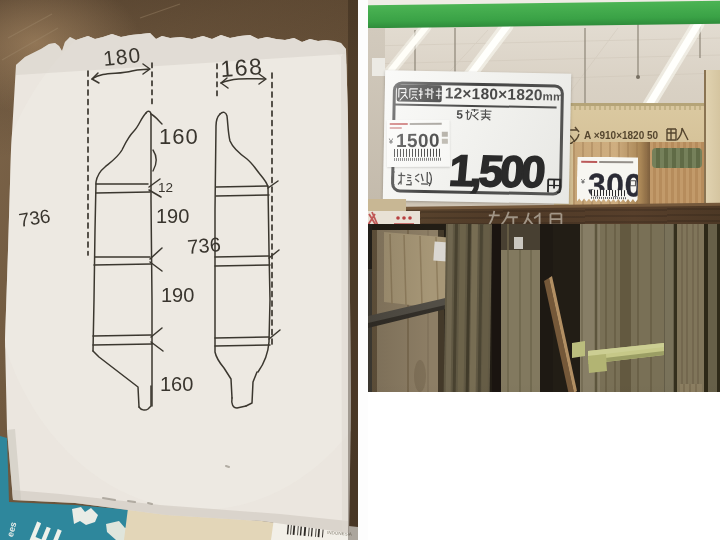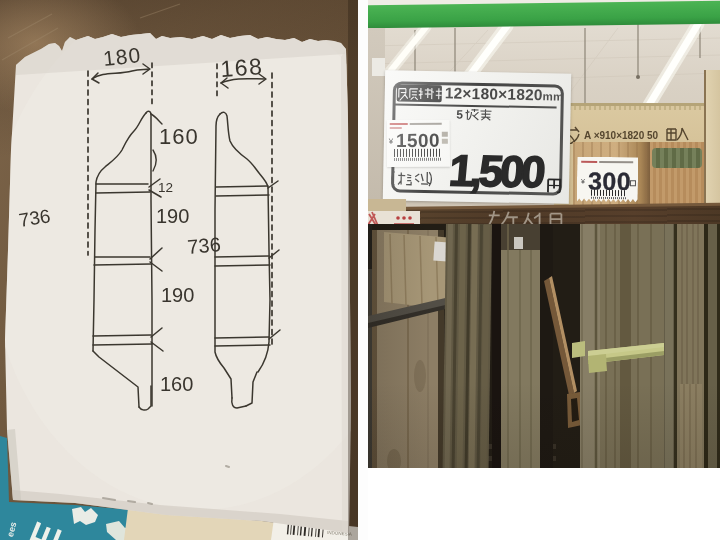--- a/index.html
+++ b/index.html
@@ -165,21 +165,21 @@
       <path d="M148,503 l4,1"></path>
       <path d="M226,466 l3,1"></path>
     </g>
   </g>
 </svg>
 
 <div class="abs" style="left:348px;top:0;width:10px;height:540px;background:rgba(40,28,18,.35)"></div>
 
 <div class="abs" style="left:358px;top:0;width:10px;height:540px;background:#fdfdfd"></div>
 
-<div class="abs" id="rightpanel" style="left:368px;top:0;width:352px;height:468px;background:#d9d1c5;overflow:hidden">
+<div class="abs" id="rightpanel" style="left:368px;top:0;width:352px;height:392px;background:#d9d1c5;overflow:hidden">
 
   <div class="abs" style="left:0;top:0;width:352px;height:215px;background:linear-gradient(#e6e0d6 0%,#d9d1c4 40%,#cfc5b5 100%)"></div>
 
   <div class="abs" style="left:0;top:0;width:352px;height:6px;background:#efece5"></div>
 
   <svg class="abs" style="left:0;top:0" width="352" height="215" viewBox="0 0 352 215">
     <g stroke="#cdc4b6" stroke-width="1" opacity=".45">
       <path d="M0,46 L352,38" fill="none"></path>
       <path d="M0,64 L352,55" fill="none"></path>
       <path d="M10,84 L352,73" fill="none"></path>
@@ -243,21 +243,21 @@
     linear-gradient(90deg,#c7a678 0%,#cfae80 55%,#a98656 88%,#7e603e 100%)"></div>
 
   <div class="abs" style="left:209px;top:157px;width:61px;height:45px;background:#f7f6f1;transform:rotate(0.6deg);clip-path:polygon(0 0,100% 0,100% 93%,96% 100%,92% 93%,88% 100%,84% 93%,80% 100%,76% 93%,72% 100%,68% 93%,64% 100%,60% 93%,56% 100%,52% 93%,48% 100%,44% 93%,40% 100%,36% 93%,32% 100%,28% 93%,24% 100%,20% 93%,16% 100%,12% 93%,8% 100%,4% 93%,0 100%)">
 
     <div class="abs" style="left:4px;top:4px;width:16px;height:2px;background:#bb5a5a"></div>
 
     <div class="abs" style="left:22px;top:4px;width:34px;height:2px;background:#95908a"></div>
 
     <div class="abs" style="left:4px;top:21px;font-size:7px;color:#444">¥</div>
 
-    <div class="abs" style="left:11px;top:10px;font-size:25px;font-weight:bold;color:#2b2b35;letter-spacing:0.5px;-webkit-text-stroke:0.3px #2b2b35">300</div>
+    <div class="abs" style="left:11px;top:10px;font-size:32px;font-weight:bold;color:#2b2b35;letter-spacing:0.5px;-webkit-text-stroke:0.3px #2b2b35">300</div>
 
     <div class="abs" style="left:53px;top:23px;width:4px;height:4px;border:1px solid #555"></div>
 
     <div class="abs" style="left:14px;top:33px;width:36px;height:6px;background:repeating-linear-gradient(90deg,#2a2a2a 0 1px,#f7f6f1 1px 3px)"></div>
 
     <div class="abs" style="left:14px;top:40px;width:36px;height:2px;background:repeating-linear-gradient(90deg,#666 0 1px,#f7f6f1 1px 2px)"></div>
   </div>
 
   <div class="abs" id="sign" style="left:16px;top:72px;width:186px;height:130px;background:#f5f5f2;transform:rotate(1.1deg);box-shadow:0 1px 3px rgba(0,0,0,.25)">
 

